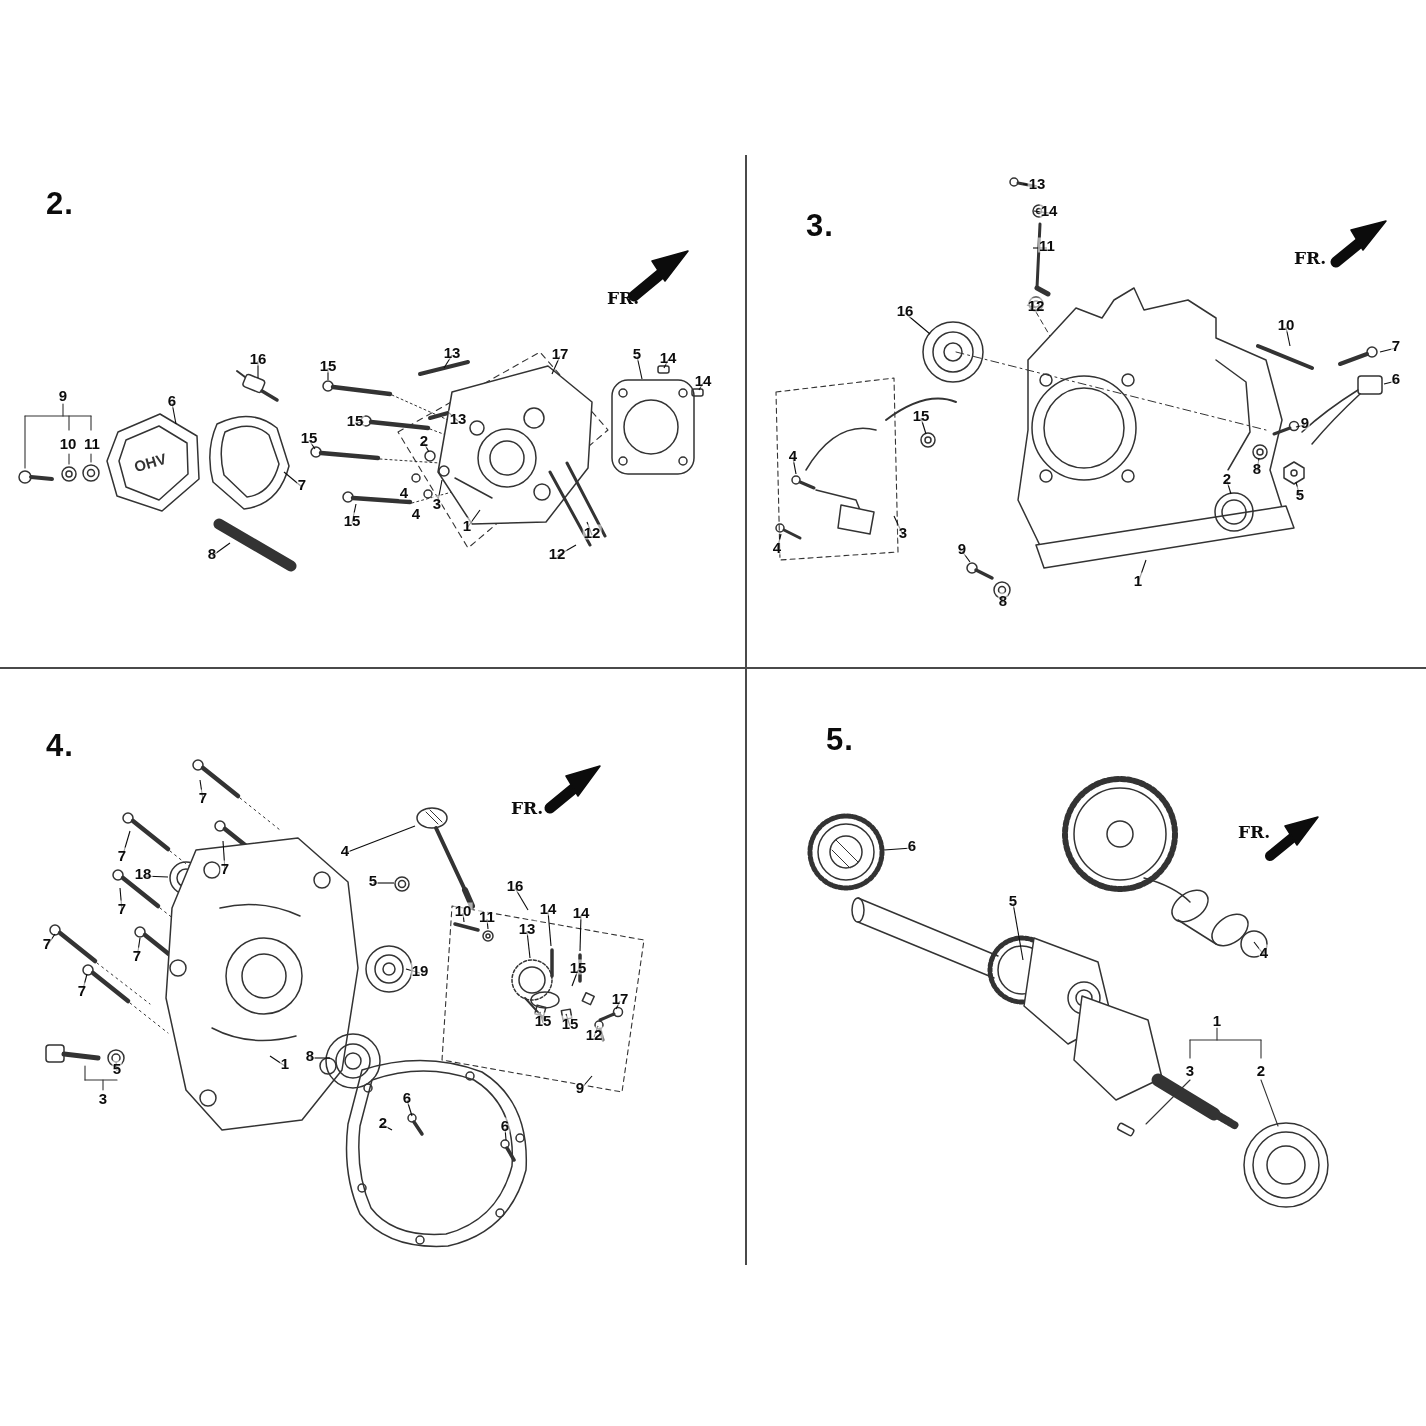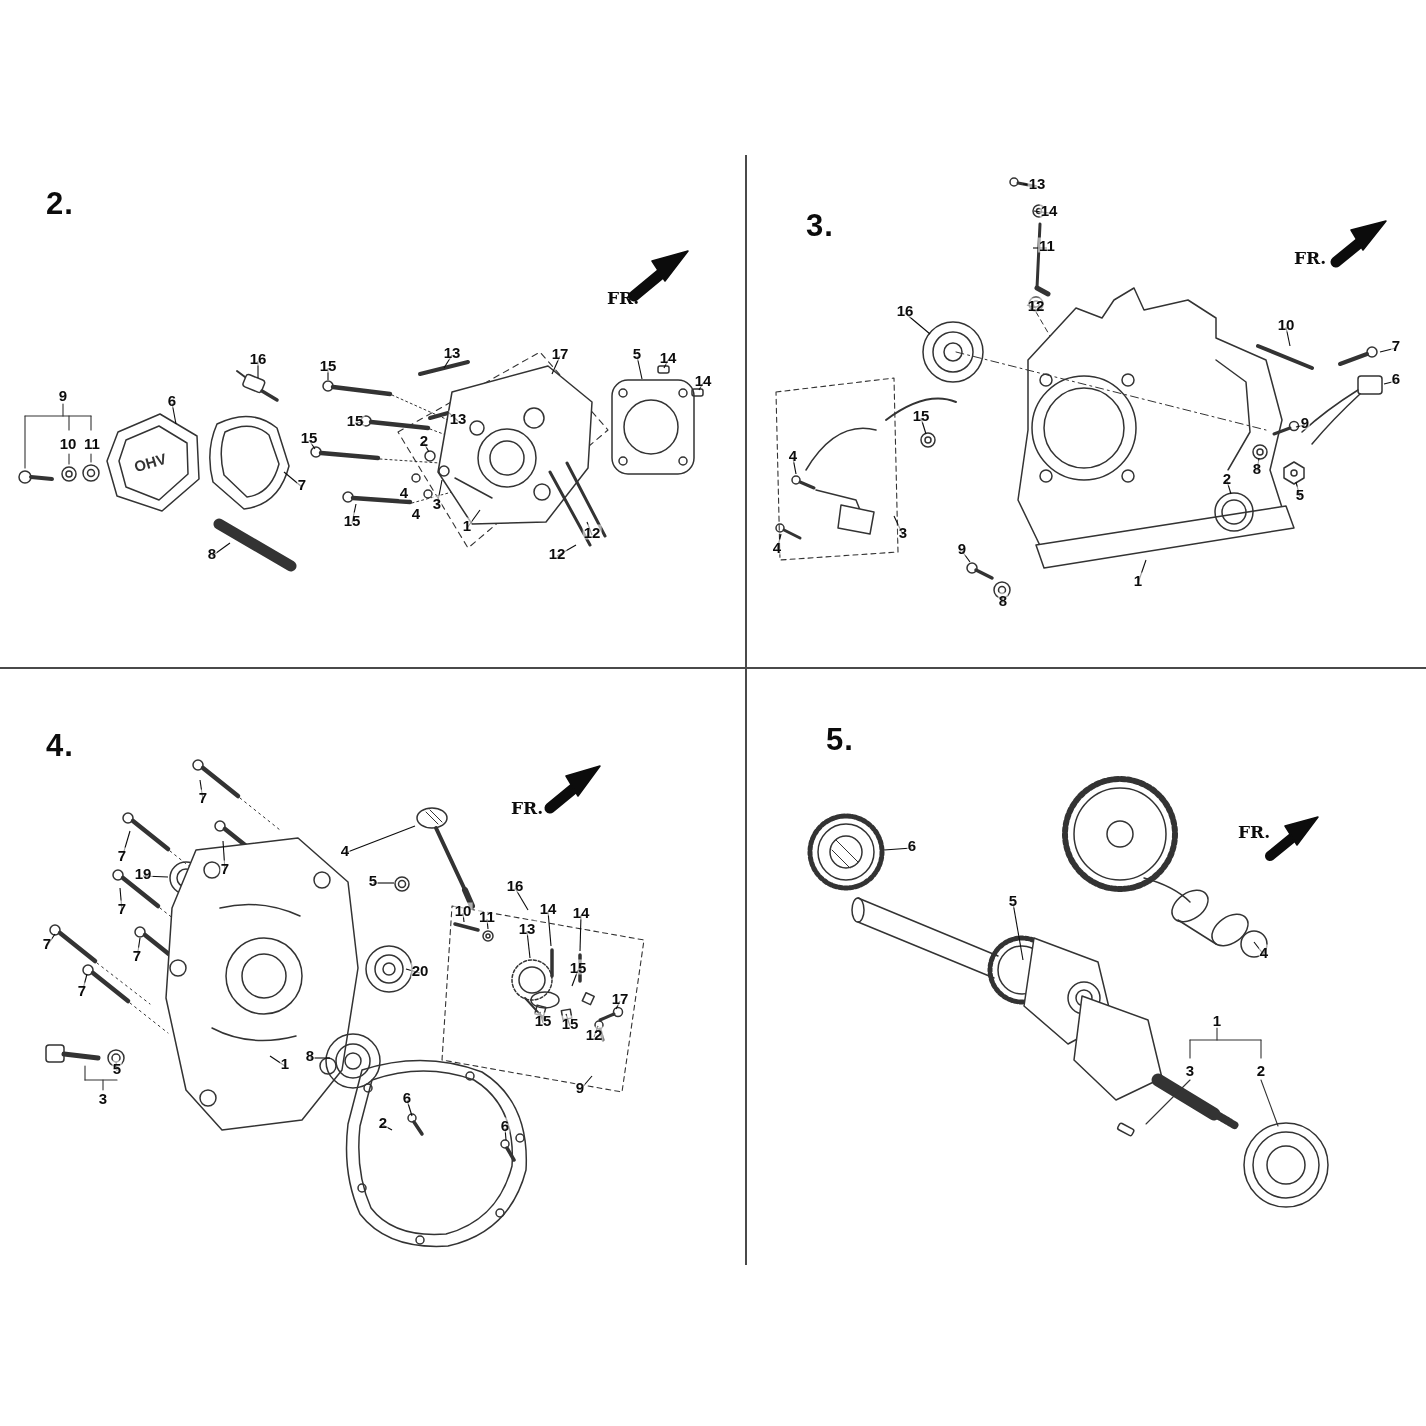--- a/index.html
+++ b/index.html
@@ -432,35 +432,35 @@
         <line x1="407" y1="432" x2="412" y2="448" stroke="#0c0c0c" stroke-width="1.1"></line>
         <line x1="383" y1="457" x2="392" y2="462" stroke="#0c0c0c" stroke-width="1.1"></line>
         <line x1="505" y1="460" x2="506" y2="472" stroke="#0c0c0c" stroke-width="1.1"></line>
         <line x1="580" y1="422" x2="592" y2="408" stroke="#0c0c0c" stroke-width="1.1"></line>
       </svg>
     <div class="panel-number" style="left: 46px; top: 60px;">4.</div>
     <div class="fr-label" style="left: 511px; top: 130px;">FR.</div>
   <div class="callout" style="left: 203px; top: 129px;">7</div>
       <div class="callout" style="left: 122px; top: 187px;">7</div>
       <div class="callout" style="left: 225px; top: 200px;">7</div>
-      <div class="callout" style="left: 143px; top: 205px;">19</div>
+      <div class="callout" style="left: 143px; top: 205px;">18</div>
       <div class="callout" style="left: 122px; top: 240px;">7</div>
       <div class="callout" style="left: 345px; top: 182px;">4</div>
       <div class="callout" style="left: 373px; top: 212px;">5</div>
       <div class="callout" style="left: 515px; top: 217px;">16</div>
       <div class="callout" style="left: 463px; top: 242px;">10</div>
       <div class="callout" style="left: 487px; top: 248px;">11</div>
       <div class="callout" style="left: 527px; top: 260px;">13</div>
       <div class="callout" style="left: 548px; top: 240px;">14</div>
       <div class="callout" style="left: 581px; top: 244px;">14</div>
       <div class="callout" style="left: 47px; top: 275px;">7</div>
       <div class="callout" style="left: 137px; top: 287px;">7</div>
       <div class="callout" style="left: 578px; top: 299px;">15</div>
       <div class="callout" style="left: 82px; top: 322px;">7</div>
-      <div class="callout" style="left: 420px; top: 302px;">20</div>
+      <div class="callout" style="left: 420px; top: 302px;">19</div>
       <div class="callout" style="left: 620px; top: 330px;">17</div>
       <div class="callout" style="left: 594px; top: 366px;">12</div>
       <div class="callout" style="left: 543px; top: 352px;">15</div>
       <div class="callout" style="left: 570px; top: 355px;">15</div>
       <div class="callout" style="left: 285px; top: 395px;">1</div>
       <div class="callout" style="left: 310px; top: 387px;">8</div>
       <div class="callout" style="left: 117px; top: 400px;">5</div>
       <div class="callout" style="left: 103px; top: 430px;">3</div>
       <div class="callout" style="left: 407px; top: 429px;">6</div>
       <div class="callout" style="left: 383px; top: 454px;">2</div>

